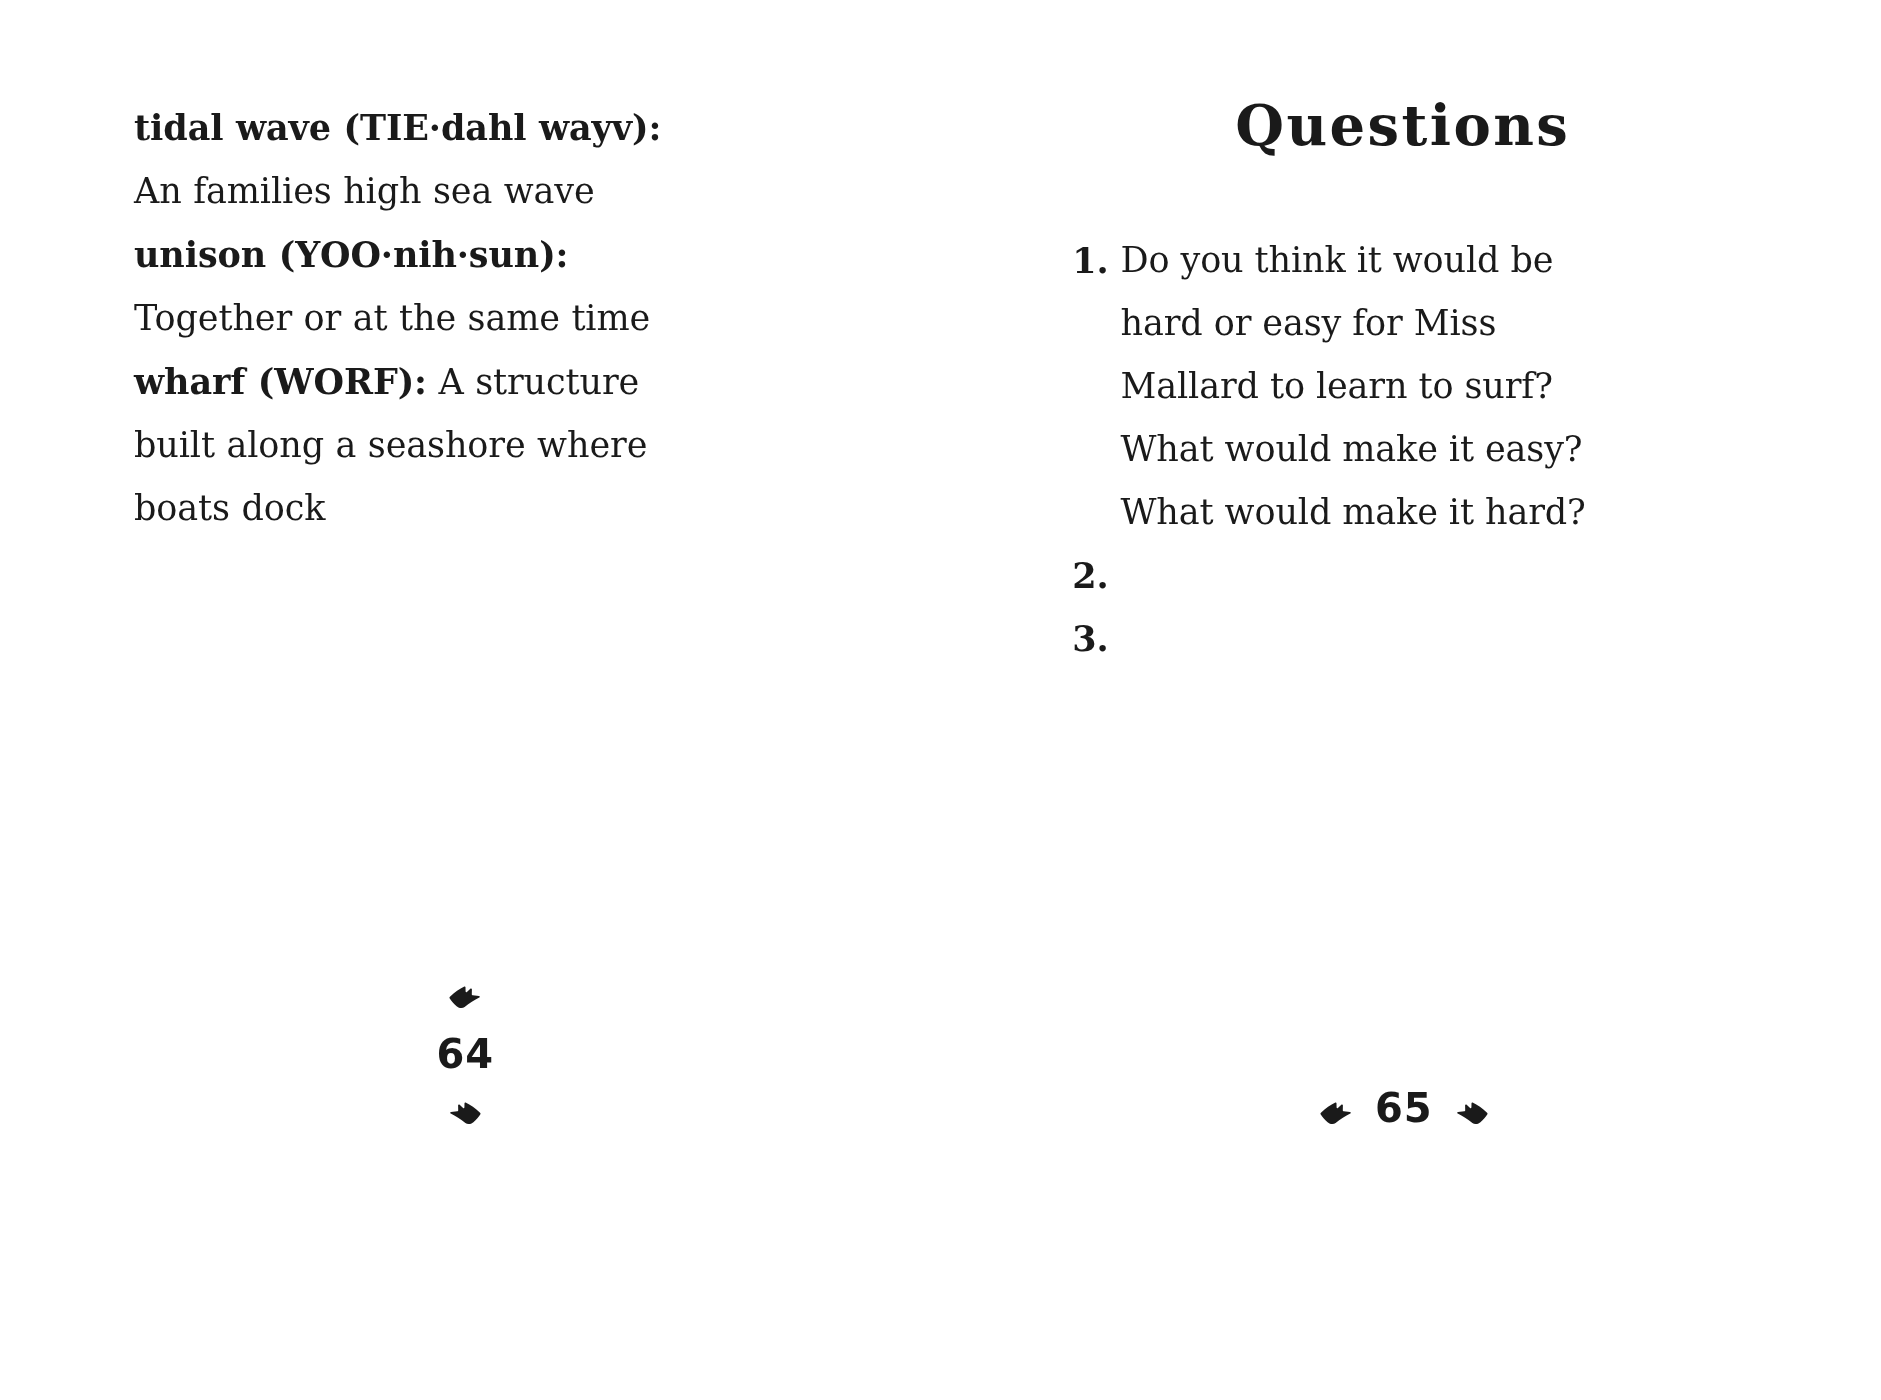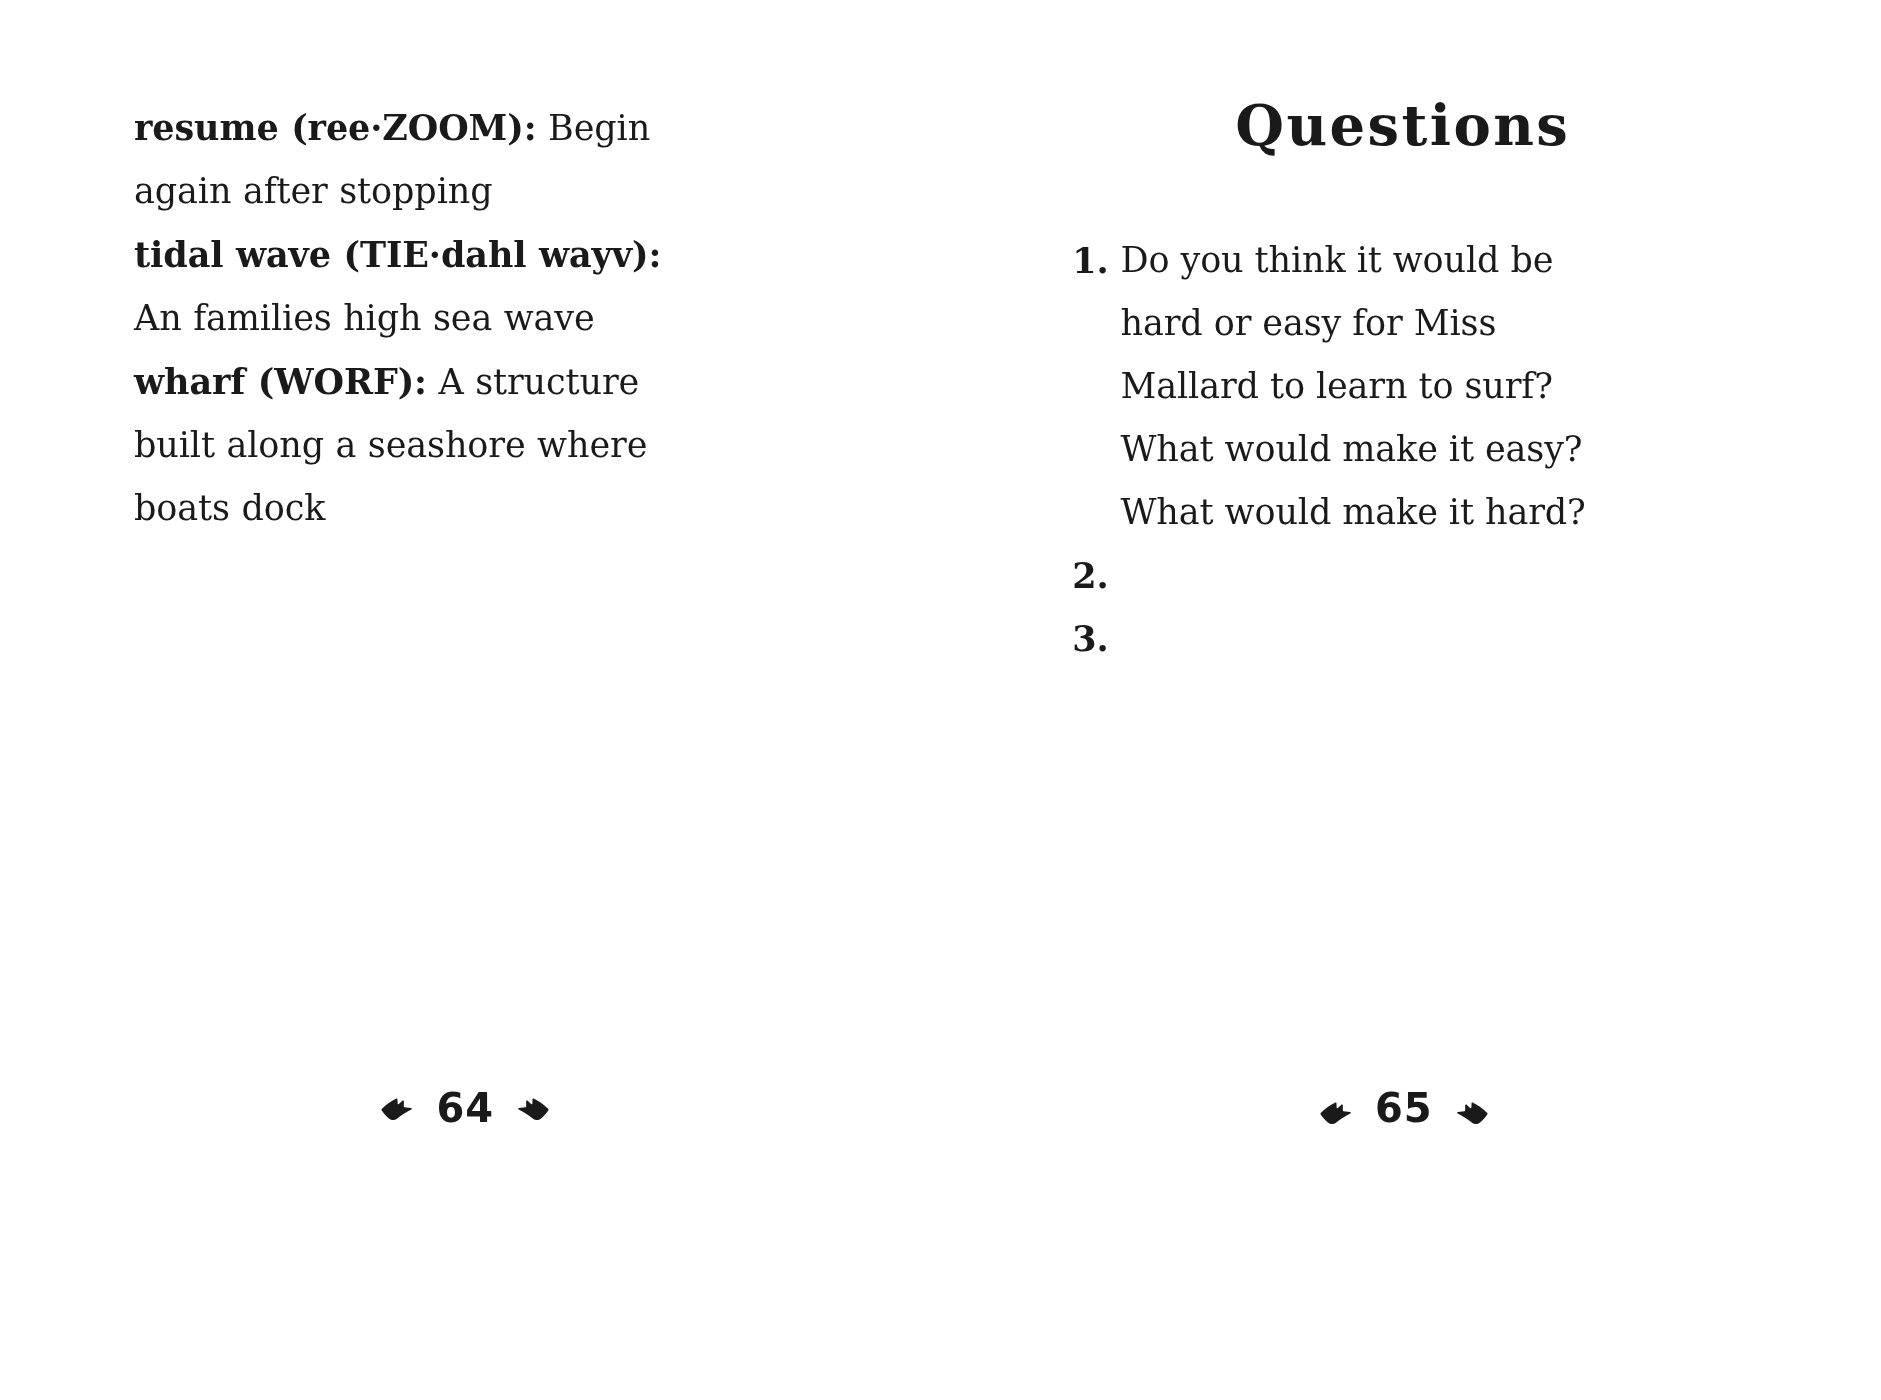--- a/index.html
+++ b/index.html
@@ -92,21 +92,21 @@
   .page-footer {
     position: absolute;
     left: 0;
     right: 0;
     bottom: 272px;
     display: flex;
     align-items: center;
     justify-content: center;
     gap: 22px;
   }
-  .page-left .page-footer  { padding-right: 10px; }
+  .page-left .page-footer  { padding-right: 10px; flex-direction: column; }
   .page-right .page-footer { padding-right: 14px; align-items: flex-end; }
 
   .folio {
     font-family: "DejaVu Sans", "Liberation Sans", sans-serif;
     font-size: 40px;
     font-weight: 700;
     letter-spacing: 1px;
     color: #1a1a1a;
     line-height: 1;
   }
@@ -120,24 +120,24 @@
 </style>
 </head>
 <body>
 
 <div class="spread">
 
   <div class="page page-left">
 
     <ul class="glossary">
       <li class="glossary-entry">
-        <span class="term">resume (ree·ZOOM):</span><span class="definition"> Begin again after stopping</span>
+        <span class="term">tidal wave (TIE·dahl wayv):</span><span class="definition"> An families high sea wave</span>
       </li>
       <li class="glossary-entry">
-        <span class="term">tidal wave (TIE·dahl wayv):</span><span class="definition"> An families high sea wave</span>
+        <span class="term">unison (YOO·nih·sun):</span><span class="definition"> Together or at the same time</span>
       </li>
       <li class="glossary-entry">
         <span class="term">wharf (WORF):</span><span class="definition"> A structure built along a seashore where boats dock</span>
       </li>
     </ul>
 
     <div class="page-footer">
       <span class="foot-ornament">
         <svg viewBox="0 0 34 32" width="34" height="32" aria-hidden="true">
           <path d="M2.2 16.4 C6.5 12.5 11.5 9.0 16.4 6.6 C16.9 6.35 17.5 6.7 17.5 7.3 L17.6 11.4 C17.62 12.1 18.4 12.45 18.9 12.0 L22.6 8.6 C23.1 8.15 23.9 8.5 23.9 9.2 L23.8 14.3 C23.79 14.85 24.2 15.3 24.75 15.35 L31.0 15.9 C31.9 15.98 32.1 17.2 31.3 17.6 C26.5 20.0 21.2 23.3 16.6 27.0 C14.3 28.85 11.1 28.25 8.6 26.2 C5.6 23.75 3.3 20.6 1.6 18.2 C1.2 17.6 1.5 17.05 2.2 16.4 Z" fill="#1a1a1a"></path>

